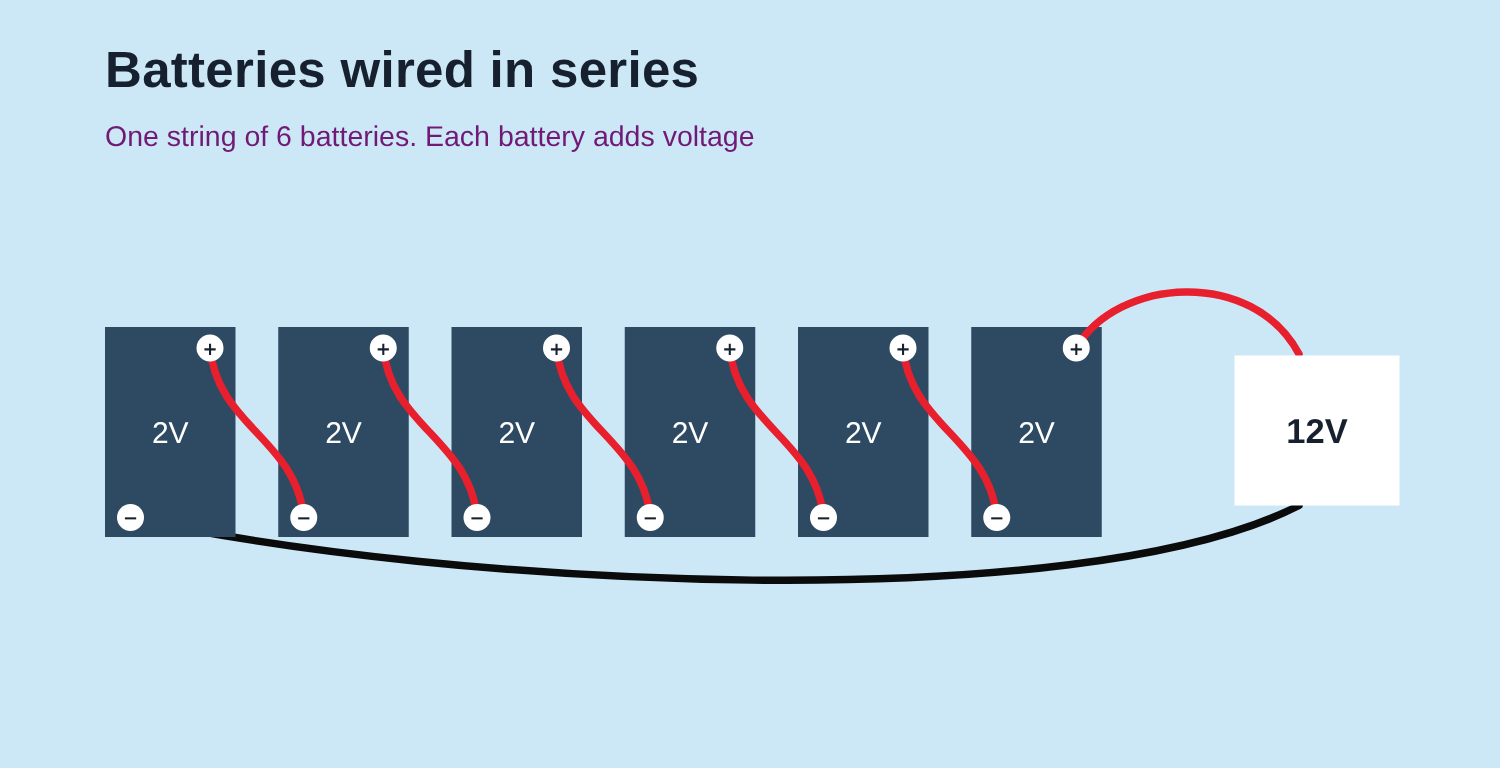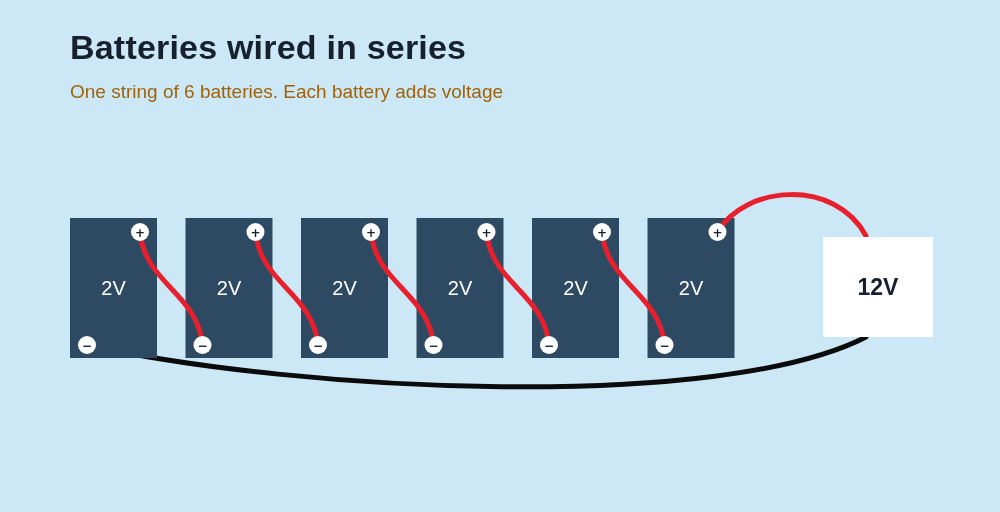--- a/index.html
+++ b/index.html
@@ -24,21 +24,21 @@
     margin: 0;
     font-size: 34px;
     font-weight: 700;
     color: #16202e;
     letter-spacing: 0.2px;
   }
   .subtitle {
     margin: 14px 0 0 0;
     font-size: 19px;
     font-weight: 500;
-    color: #a16207;
+    color: #701a75;
   }
   svg.diagram {
     position: absolute;
     left: 0;
     top: 0;
   }
   .battery-body {
     fill: #2e4a62;
   }
   .battery-label {

